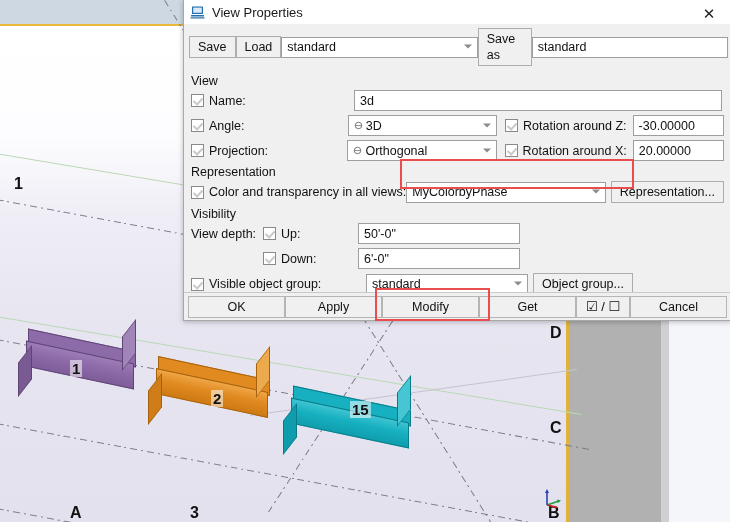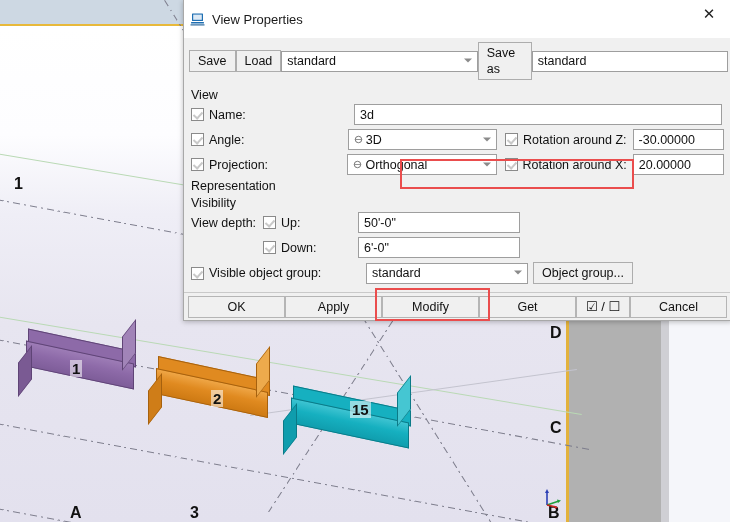--- a/index.html
+++ b/index.html
@@ -38,21 +38,21 @@
   .beam .endcap{position:absolute;}
   .beam-num{position:absolute;font-weight:bold;font-size:15px;color:#111;
      background:rgba(255,255,255,.55);padding:0 2px;}
 
   .axis-triad{position:absolute;left:543px;top:487px;width:22px;height:22px;}
 
   
   #dialog{position:absolute;left:183px;top:0px;width:547px;height:320px;
      background:#f0f0f0;border:1px solid #a8a8a8;border-top:none;
      box-shadow:0 1px 5px rgba(0,0,0,.25);font-size:12.5px;color:#111;}
-  .titlebar{height:38px;background:#ffffff;display:flex;align-items:center;padding:0 0 0 6px;position:relative;}
+  .titlebar{height:24px;background:#ffffff;display:flex;align-items:center;padding:0 0 0 6px;position:relative;}
   .titlebar .ticon{width:16px;height:16px;margin-right:6px;flex:none;}
   .titlebar .ttext{font-size:13px;color:#1a1a1a;}
   .closebtn{position:absolute;right:0;top:0;width:44px;height:27px;display:flex;
      align-items:center;justify-content:center;font-size:15px;color:#222;cursor:pointer;}
 
   .toolrow{display:flex;align-items:center;padding:4px 3px 5px 5px;background:#f0f0f0;}
   .btn{background:#f0f0f0;border:1px solid #adadad;padding:2px 8px;font-size:12.5px;
       color:#111;cursor:pointer;line-height:16px;min-height:21px;box-sizing:border-box;
       font-family:"Liberation Sans","DejaVu Sans",sans-serif;}
   .combo{position:relative;background:#fff;border:1px solid #9e9e9e;height:21px;box-sizing:border-box;
@@ -231,20 +231,29 @@
       <span class="cb on" style="margin-left:8px;"></span>
       <span class="lbl">Rotation around X:</span>
       <div class="txtfield" style="width:95px;margin-left:6px;">
         <span>20.00000</span>
       </div>
     </div>
   </div>
 
   <div class="section" style="margin-top:2px;">
     <div class="seclabel">Representation</div>
+    <div class="row">
+      <span class="cb on"></span>
+      <span class="lbl" style="width:207px;">Color and transparency in all views:</span>
+      <div class="combo" style="width:225px;">
+        <span>MyColorbyPhase</span>
+        <span class="arw"></span>
+      </div>
+      <div class="btn" style="margin-left:5px;white-space:nowrap;">Representation...</div>
+    </div>
   </div>
 
   <div class="section" style="margin-top:2px;">
     <div class="seclabel">Visibility</div>
 
     <div class="row">
       <span class="lbl" style="width:72px;">View depth:</span>
       <span class="cb on"></span>
       <span class="lbl" style="width:77px;">Up:</span>
       <div class="txtfield" style="width:162px;">

